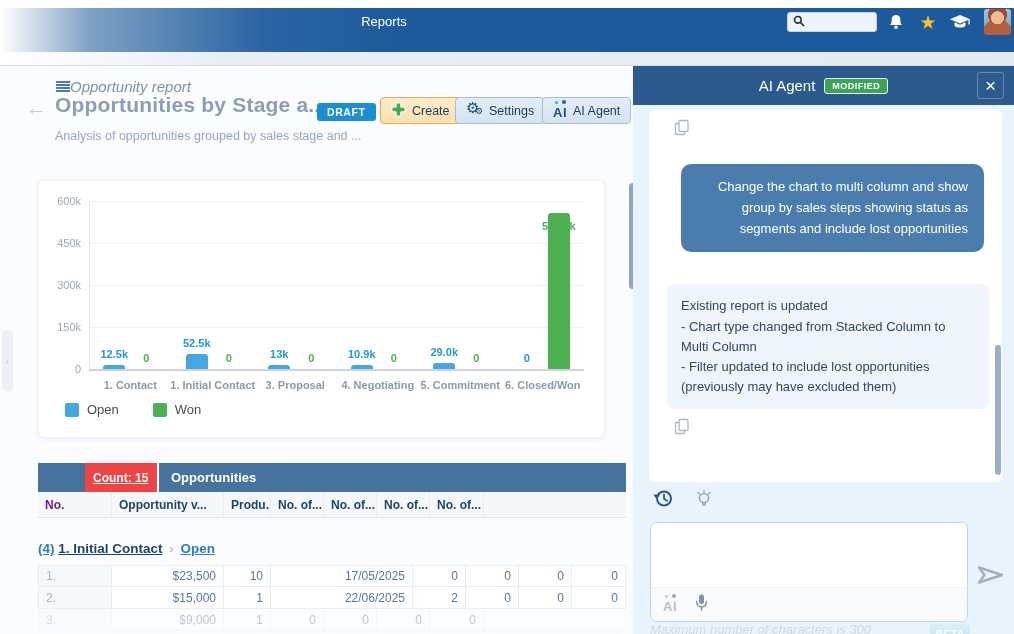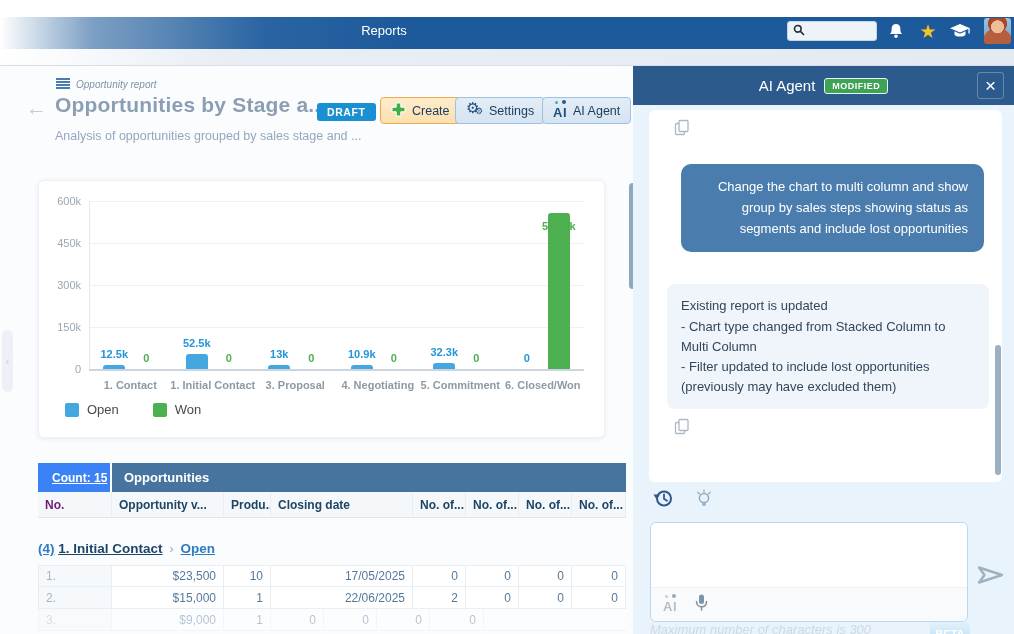--- a/index.html
+++ b/index.html
@@ -1,39 +1,39 @@
 <!DOCTYPE html>
 <html><head>
 <meta charset="utf-8">
 <style>
   * { margin:0; padding:0; box-sizing:border-box; }
   body { font-family:"Liberation Sans", sans-serif; }
   .page { position:relative; width:1014px; height:634px; overflow:hidden; background:#fff; font-family:"Liberation Sans",sans-serif; }
 
   
-  .topbar { position:absolute; left:0; top:17px; width:1014px; height:32px;
+  .topbar { position:absolute; left:0; top:8px; width:1014px; height:44px;
     background:linear-gradient(90deg,#ffffff 0%,#7da0c4 9%,#2a64a2 26%,#1d5a9b 40%,#1d5a9b 100%); z-index:30; }
   .topbar-title { position:absolute; left:0; top:6px; width:768px; text-align:center; color:#fff; font-size:13px; }
   .search-box { position:absolute; left:787px; top:4px; width:90px; height:20px; background:#eef3f8; border:1px solid #c9d6e2; border-radius:3px; display:flex; align-items:center; padding:0 5px; }
   .tb-ico { position:absolute; top:3px; width:24px; height:22px; display:flex; align-items:center; justify-content:center; cursor:pointer; }
   .star-glyph { color:#f6c422; font-size:19px; line-height:1; }
   .avatar { position:absolute; left:984px; top:1px; width:27px; height:26px; border-radius:3px;
     background:
       radial-gradient(circle at 50% 34%, #edbd96 0 29%, transparent 31%),
       radial-gradient(circle at 50% 22%, #a8492c 0 38%, transparent 40%),
       radial-gradient(circle at 50% 95%, #b65f3e 0 52%, transparent 54%),
       linear-gradient(180deg,#9ec3e0,#6f9cc4); }
 
   
   .substrip { position:absolute; left:0; top:28px; width:1014px; height:38px;
     background:linear-gradient(90deg,#ffffff 0%,#e9eef5 22%,#e3eaf2 100%); border-bottom:1px solid #d6dee8; z-index:20; }
 
   
   .content { position:absolute; left:0; top:66px; width:633px; height:568px; background:#fbfcfe; }
-  .breadcrumb { position:absolute; left:56px; top:12px; display:flex; align-items:center; gap:6px; color:#7e93aa; font-size:10px; font-style:italic; }
+  .breadcrumb { position:absolute; left:56px; top:12px; display:flex; align-items:center; color:#7e93aa; font-size:15px; font-style:italic; }
   .back-arrow { position:absolute; left:26px; top:30px; font-size:21px; color:#c2ccd7; cursor:pointer; }
   .page-title { position:absolute; left:55px; top:27px; font-size:21px; font-weight:bold; color:#8c9eb4; letter-spacing:.2px; }
   .draft-badge { position:absolute; left:317px; top:37px; background:#1a8fd1; color:#fff; font-size:10.5px; font-weight:bold; letter-spacing:.6px; padding:3px 10px; border-radius:3px; }
   .btn { position:absolute; top:31px; height:27px; display:flex; align-items:center; gap:6px; padding:0 10px; border-radius:4px; font-size:12.5px; color:#1c3f60; cursor:pointer; }
   .btn-create { left:380px; background:linear-gradient(180deg,#fdeccb,#fbdfae); border:1px solid #e9ad50; }
   .btn-settings { left:455px; background:linear-gradient(180deg,#e3edf6,#d5e3f1); border:1px solid #9fc0de; }
   .btn-ai { left:542px; background:linear-gradient(180deg,#e3edf6,#d5e3f1); border:1px solid #9fc0de; }
   .gear-wrap { position:relative; width:17px; height:17px; color:#1c4f7c; }
   .gear-big { position:absolute; left:0; top:-3px; font-size:15px; }
   .gear-small { position:absolute; left:9px; top:4px; font-size:9px; }
@@ -57,21 +57,21 @@
   .xlabel { position:absolute; width:90px; text-align:center; font-size:11px; font-weight:bold; color:#8d9aa5; }
   .bar { position:absolute; border-radius:3px 3px 0 0; cursor:pointer; z-index:2; }
   .bar-label { position:absolute; width:46px; text-align:center; font-size:11px; font-weight:bold; z-index:1; }
   .legend { position:absolute; left:26px; top:221px; display:flex; gap:34px; }
   .legend-item { display:flex; align-items:center; gap:8px; font-size:13px; color:#4a4a4a; cursor:pointer; }
   .legend-swatch { width:14px; height:14px; border-radius:2px; }
 
   
   .tbl { position:absolute; left:38px; top:397px; width:588px; }
   .t-head1 { display:flex; height:29px; background:#47749f; color:#fff; align-items:stretch; }
-  .t-count { width:74px; display:flex; align-items:center; padding-left:14px; background:#3b82f6; border-right:2px solid #fff; font-size:12px; font-weight:bold; text-decoration:underline; cursor:pointer; }
+  .t-count { width:74px; display:flex; align-items:center; padding-left:8px; background:#ef4444; border-right:2px solid #fff; font-size:12px; font-weight:bold; text-decoration:underline; cursor:pointer;margin-left:47px; }
   .t-title { flex:1; display:flex; align-items:center; padding-left:12px; font-size:13px; font-weight:bold; }
   .t-head2 { display:flex; height:26px; background:#f5f8fb; border-bottom:1px solid #dfe7ee; }
   .hcell { display:flex; align-items:center; padding:0 7px; font-size:12px; font-weight:bold; color:#1e4464; border-right:1px solid #e7edf3; overflow:hidden; white-space:nowrap; cursor:pointer; }
   .hcell.muted { color:#701a75; }
   .sort-arrow { margin-left:auto; font-size:8px; color:#1e4464; padding-left:4px; }
   .t-group { margin-top:23px; height:24px; font-size:13.5px; font-weight:bold; }
   .t-group .g-count { color:#2e7cc3; text-decoration:underline; cursor:pointer; }
   .t-group .g-stage { color:#1d4568; text-decoration:underline; cursor:pointer; }
   .t-group .g-sep { color:#9ab0c4; font-weight:normal; padding:0 3px; }
   .t-group .g-status { color:#2e7cc3; text-decoration:underline; cursor:pointer; }
@@ -208,21 +208,21 @@
           <div class="xlabel" style="left: 211.25px; top: 198px;">3. Proposal</div>
           <div class="bar" style="left: 229.25px; top: 184px; width: 22px; height: 4px; background: rgb(69, 167, 224);"></div>
           <div class="bar-label" style="left: 217.25px; top: 167px; color: rgb(33, 150, 217);">13k</div>
           <div class="bar-label" style="left: 249.25px; top: 171px; color: rgb(76, 176, 80);">0</div>
           <div class="xlabel" style="left: 293.75px; top: 198px;">4. Negotiating</div>
           <div class="bar" style="left: 311.75px; top: 184px; width: 22px; height: 4px; background: rgb(69, 167, 224);"></div>
           <div class="bar-label" style="left: 299.75px; top: 167px; color: rgb(33, 150, 217);">10.9k</div>
           <div class="bar-label" style="left: 331.75px; top: 171px; color: rgb(76, 176, 80);">0</div>
           <div class="xlabel" style="left: 376.25px; top: 198px;">5. Commitment</div>
           <div class="bar" style="left: 394.25px; top: 182.204px; width: 22px; height: 5.796px; background: rgb(69, 167, 224);"></div>
-          <div class="bar-label" style="left: 382.25px; top: 165.204px; color: rgb(33, 150, 217);">32.3k</div>
+          <div class="bar-label" style="left: 382.25px; top: 165.204px; color: rgb(33, 150, 217);">29.0k</div>
           <div class="bar-label" style="left: 414.25px; top: 171px; color: rgb(76, 176, 80);">0</div>
           <div class="xlabel" style="left: 458.75px; top: 198px;">6. Closed/Won</div>
           <div class="bar-label" style="left: 464.75px; top: 171px; color: rgb(33, 150, 217);">0</div>
           <div class="bar" style="left: 508.75px; top: 32.32px; width: 22px; height: 155.68px; background: rgb(76, 176, 80);"></div>
           <div class="bar-label" style="left: 496.75px; top: 39.32px; color: rgb(76, 176, 80);">556.1k</div>
         </div>
       <div class="legend" id="legend">
           <div class="legend-item">
             <span class="legend-swatch" style="background: rgb(69, 167, 224);"></span>
             <span>Open</span>
@@ -242,23 +242,20 @@
       <div class="t-head2" id="thead2">
           <div class="hcell muted" style="width: 74px;">
             <span>No.</span>
           </div>
           <div class="hcell" style="width: 112px; gap: 12px;">
             <span>Opportunity v...</span>
             <span class="sort-arrow">▼</span>
           </div>
           <div class="hcell" style="width: 47px;">
             <span>Produ...</span>
-          </div>
-          <div class="hcell" style="width: 142px;">
-            <span>Closing date</span>
           </div>
           <div class="hcell" style="width: 53px;">
             <span>No. of...</span>
           </div>
           <div class="hcell" style="width: 53px;">
             <span>No. of...</span>
           </div>
           <div class="hcell" style="width: 53px;">
             <span>No. of...</span>
           </div>

